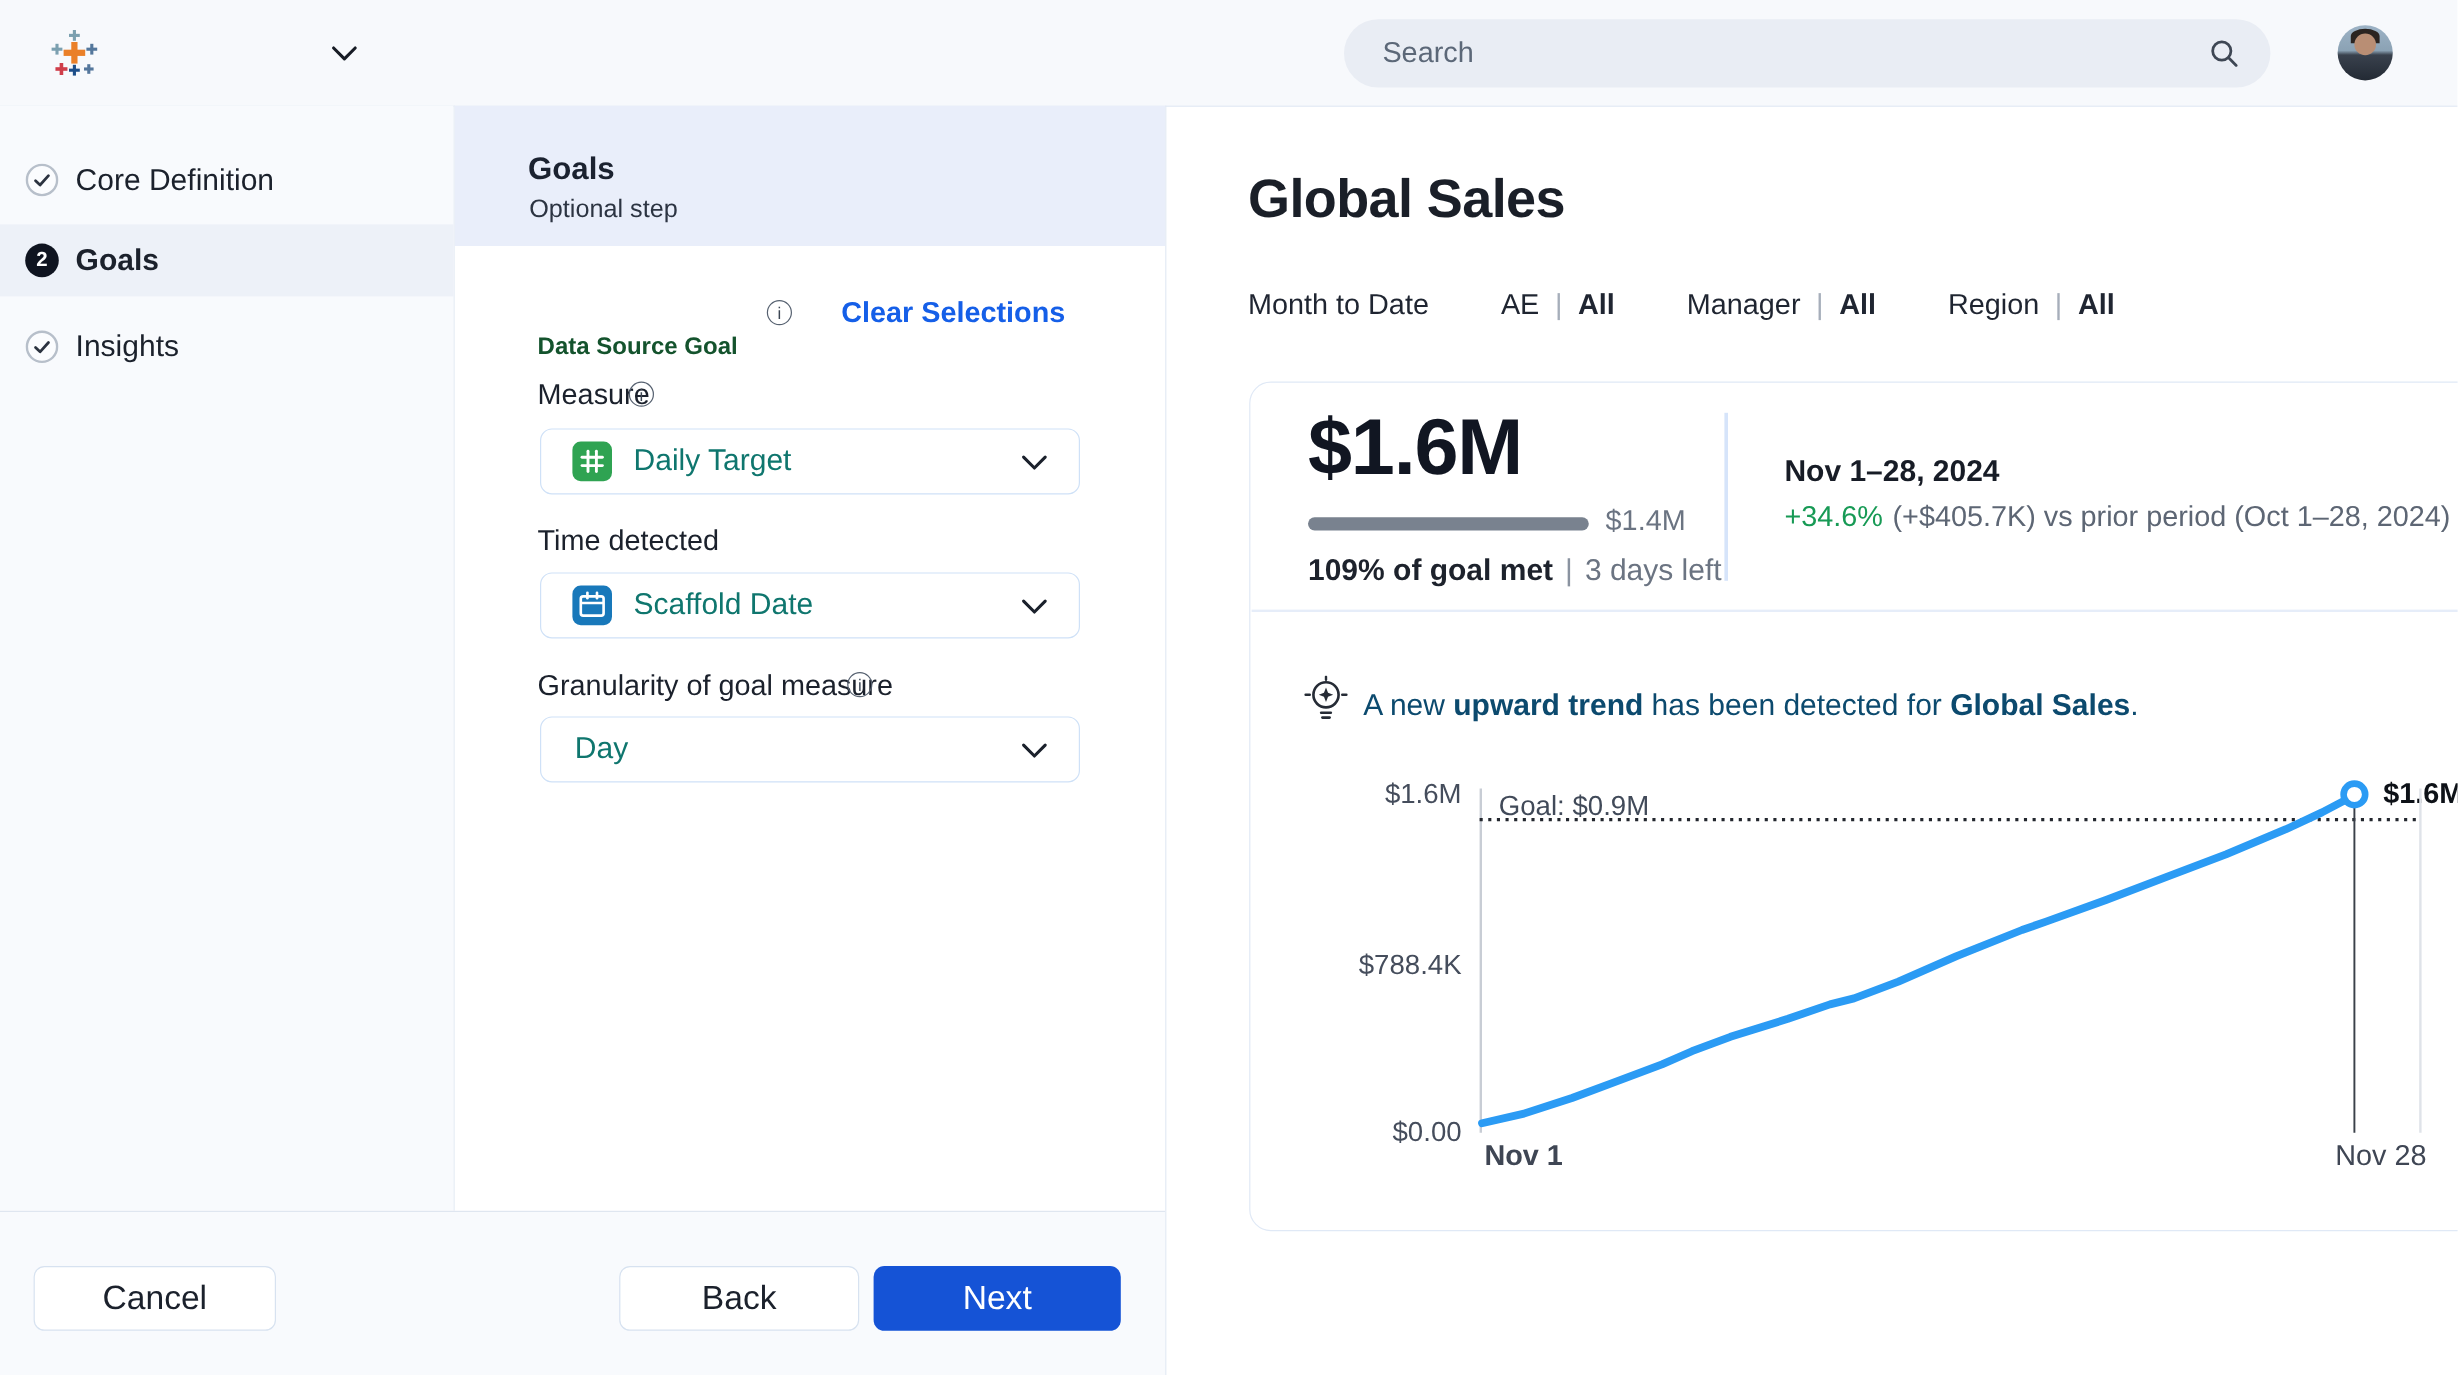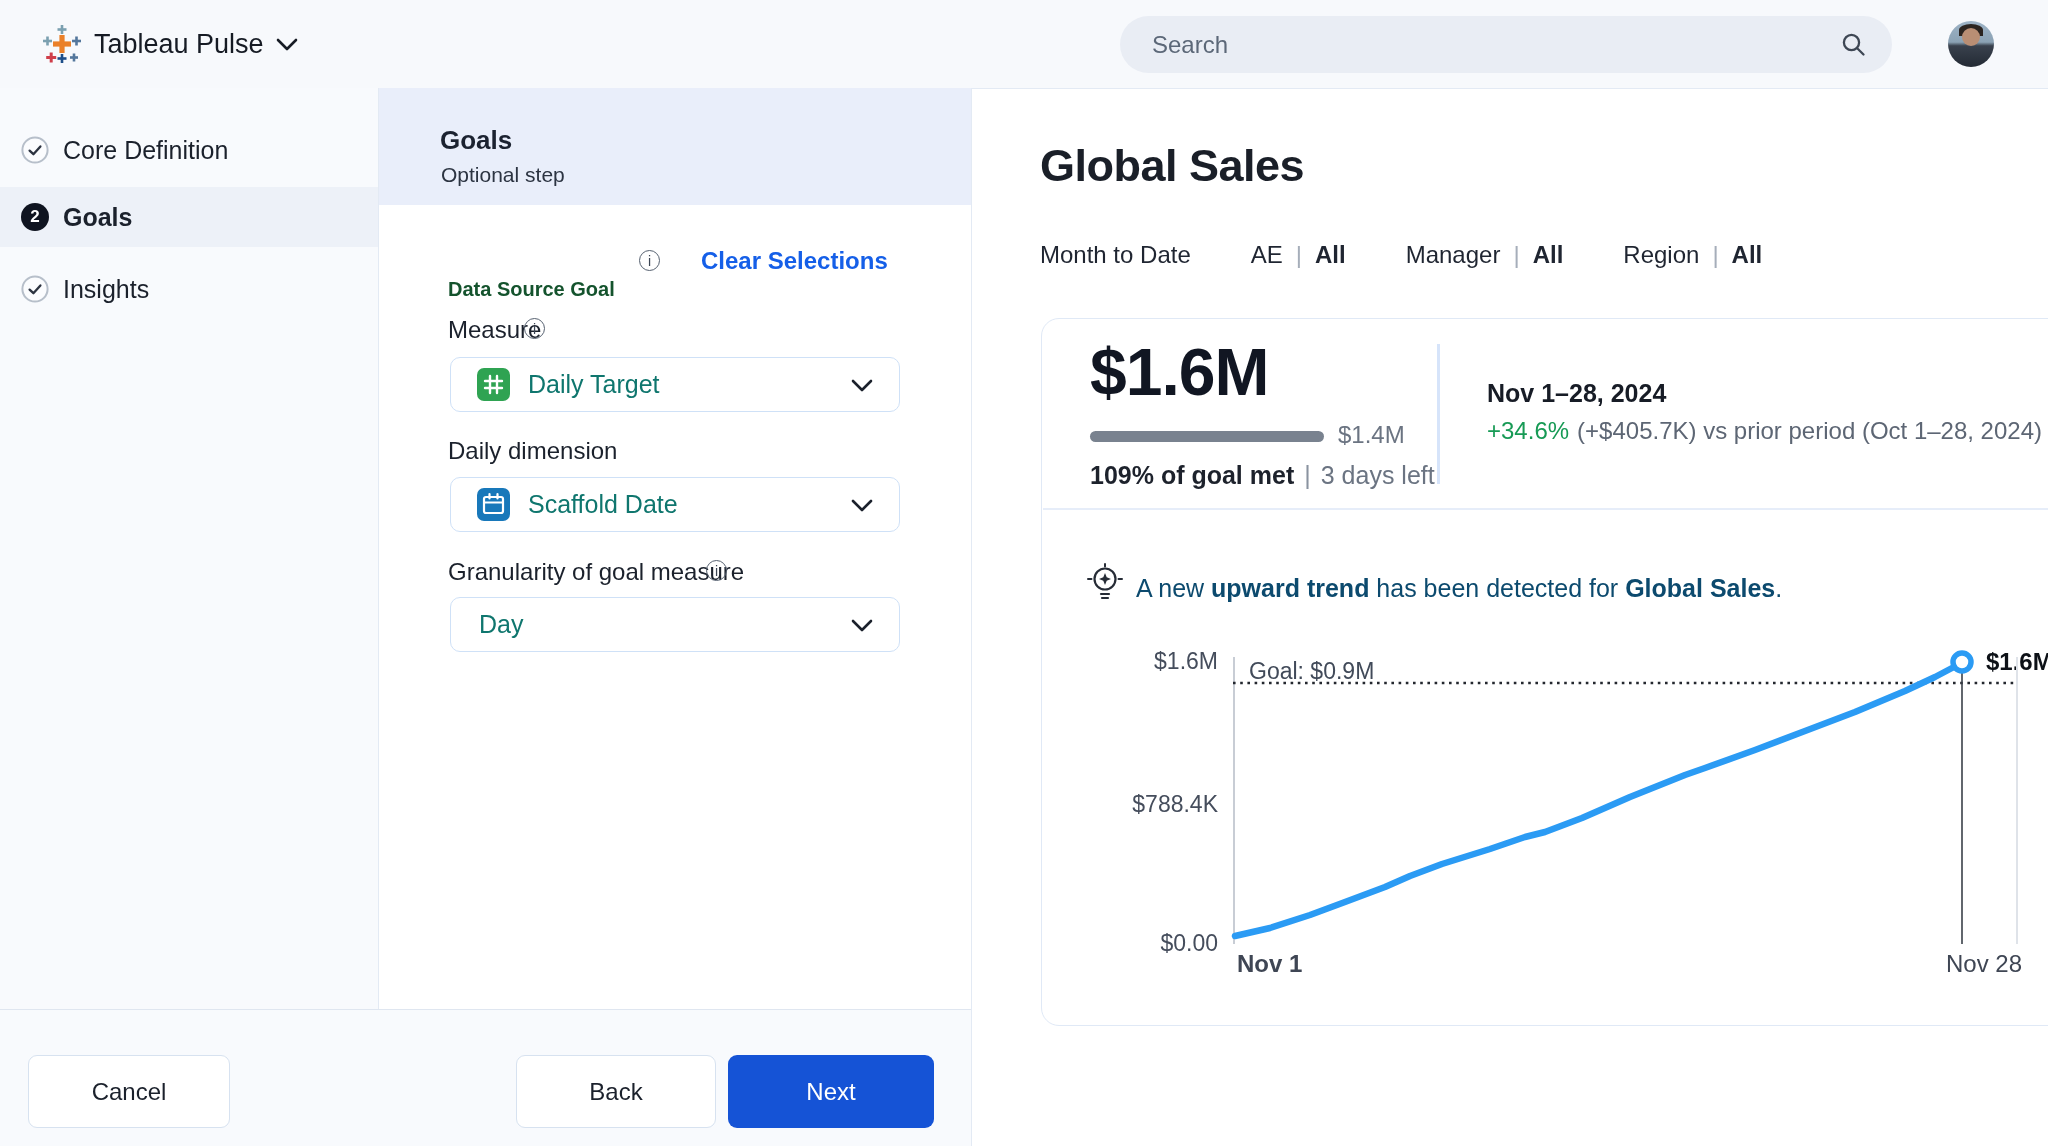--- a/index.html
+++ b/index.html
@@ -57,22 +57,22 @@
   .dd-1{top:357px;} .dd-2{top:477px;} .dd-3{top:597px;}
   .dd-3{padding-left:28px;}
   .dd-value{font-size:25px;color:#0f766e;margin-left:18px;}
   .dd-3 .dd-value{margin-left:0;}
   .dd-caret{position:absolute;right:26px;top:21px;width:22px;height:14px;}
   .field-icon{width:33px;height:33px;border-radius:7px;flex:none;}
   .icon-green{background:#2fa352;} .icon-blue{background:#1878ba;}
 
   
   .footer{left:0;top:1009px;width:971px;height:137px;background:#f8fafd;border-top:1px solid #dfe6f0;box-sizing:border-box;}
-  .btn{position:absolute;top:1055px;height:73px;border-radius:9px;display:flex;align-items:center;justify-content:center;
-    font-size:24px;box-sizing:border-box;cursor:pointer;}
+  .btn{position:absolute;top:1055px;height:54px;border-radius:9px;display:flex;align-items:center;justify-content:center;
+    font-size:28px;box-sizing:border-box;cursor:pointer;}
   .btn.ghost{background:#fff;border:1.5px solid #d7e2f0;color:#1b212c;}
   .btn-cancel{left:28px;width:202px;}
   .btn-back{left:516px;width:200px;}
   .btn-next{left:728px;width:206px;background:#1553d6;color:#fff;font-weight:500;}
 
   
   .main-title{left:1040px;top:140px;font-size:45px;font-weight:600;color:#1a1f28;letter-spacing:-0.5px;}
   .filters{left:1040px;top:241px;display:flex;gap:60px;font-size:24px;color:#1f2531;align-items:baseline;}
   .filter{display:flex;align-items:baseline;cursor:pointer;}
   .filter .sep{color:#a6aeba;margin:0 13px;}
@@ -138,21 +138,20 @@
     <g fill="#1d4e89">
         <rect x="18.7" y="30" width="2.6" height="9"></rect>
         <rect x="15.5" y="33.2" width="9" height="2.6"></rect>
       </g>
 
     <g fill="#54779c">
         <rect x="30.7" y="29.5" width="2.6" height="8"></rect>
         <rect x="28" y="32.2" width="8" height="2.6"></rect>
       </g>
   </svg>
-  <div class="abs app-title">Tableau Pulse</div>
   <svg class="abs title-caret" viewBox="0 0 22 14">
     <polyline points="2,2 11,11 20,2" fill="none" stroke="#171c25" stroke-width="2.6" stroke-linecap="round" stroke-linejoin="round"></polyline>
   </svg>
   <div class="abs search">
     <input value="" placeholder="Search" style="">
     <svg class="search-glyph" viewBox="0 0 28 28">
       <circle cx="11.5" cy="11.5" r="7.6" fill="none" stroke="#3e4754" stroke-width="2.3"></circle>
       <line x1="17.2" y1="17.2" x2="23.5" y2="23.5" stroke="#3e4754" stroke-width="2.3" stroke-linecap="round"></line>
     </svg>
   </div>
@@ -205,21 +204,21 @@
       <line x1="8" y1="13" x2="25" y2="13"></line>
         <line x1="8" y1="20" x2="25" y2="20"></line>
     </g>
   </svg>
   <span class="dd-value">Daily Target</span>
   <svg class="dd-caret" viewBox="0 0 22 14">
     <polyline points="2,2 11,11 20,2" fill="none" stroke="#1b212c" stroke-width="2.6" stroke-linecap="round" stroke-linejoin="round"></polyline>
   </svg>
 </div>
 
-<div class="abs field-label lbl-time">Daily dimension</div>
+<div class="abs field-label lbl-time">Time detected</div>
 <div class="abs dropdown dd-2">
   <svg class="field-icon icon-blue" viewBox="0 0 33 33">
     <rect x="7" y="9" width="19" height="16" rx="2" fill="none" stroke="#ffffff" stroke-width="2.2"></rect>
     <line x1="7" y1="14.5" x2="26" y2="14.5" stroke="#ffffff" stroke-width="2.2"></line>
     <line x1="12.5" y1="6" x2="12.5" y2="10.5" stroke="#ffffff" stroke-width="2.2" stroke-linecap="round"></line>
     <line x1="20.5" y1="6" x2="20.5" y2="10.5" stroke="#ffffff" stroke-width="2.2" stroke-linecap="round"></line>
   </svg>
   <span class="dd-value">Scaffold Date</span>
   <svg class="dd-caret" viewBox="0 0 22 14">
     <polyline points="2,2 11,11 20,2" fill="none" stroke="#1b212c" stroke-width="2.6" stroke-linecap="round" stroke-linejoin="round"></polyline>

